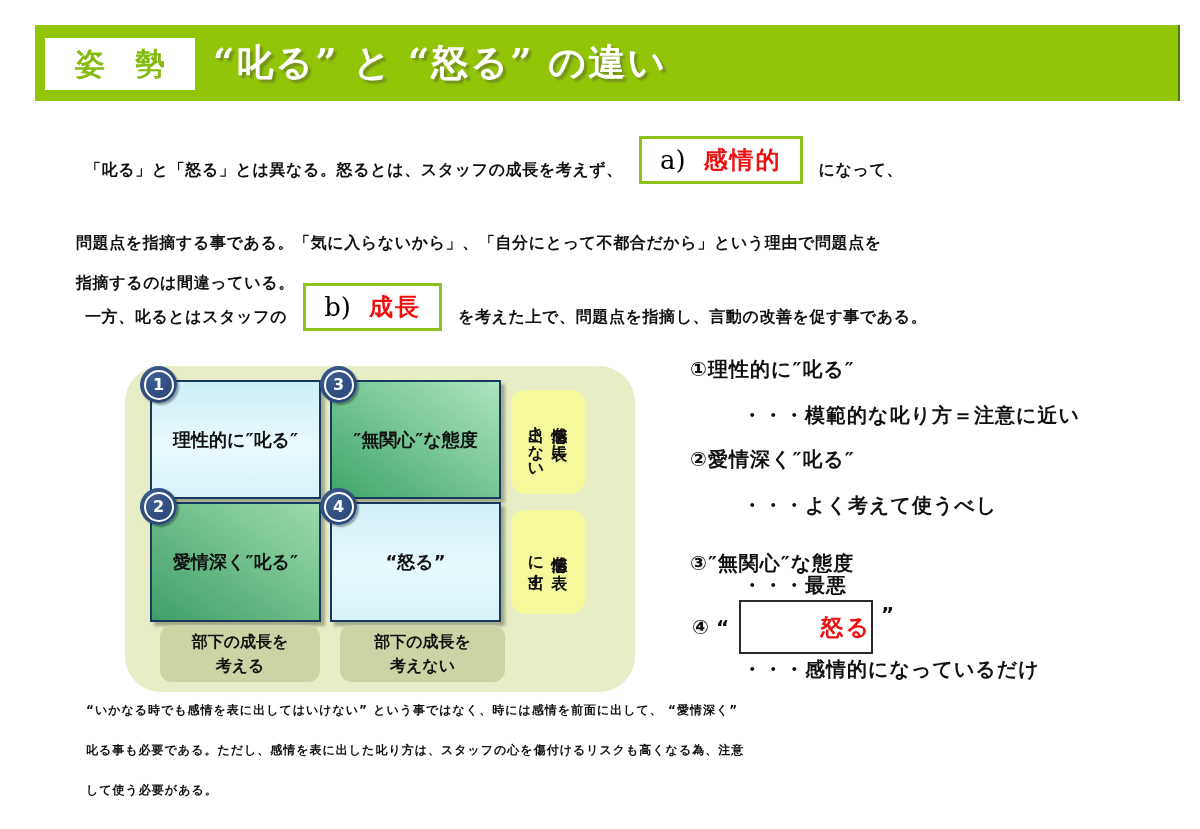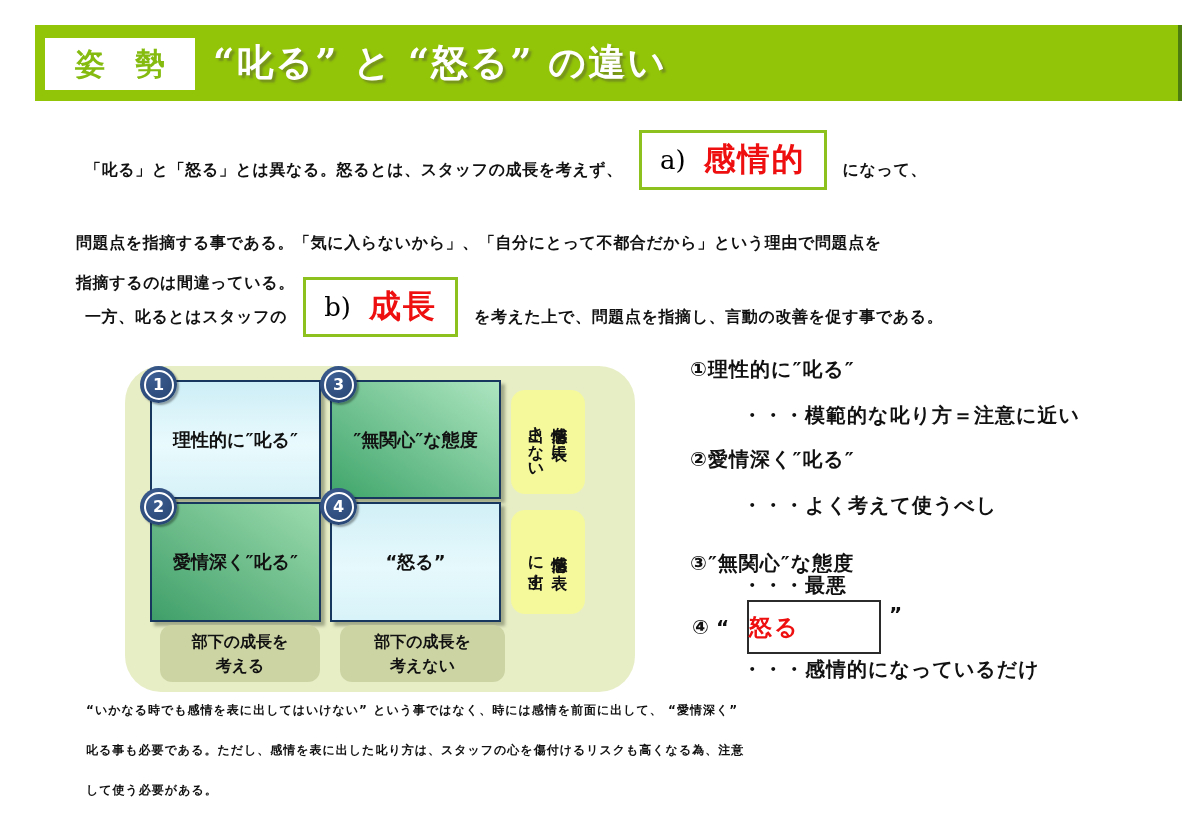--- a/index.html
+++ b/index.html
@@ -1,37 +1,37 @@
 <!DOCTYPE html>
 <html><head>
 <meta charset="utf-8">
 <style>
   html,body{margin:0;padding:0;background:#ffffff;}
   .page{position:relative;width:1200px;height:829px;background:#ffffff;overflow:hidden;
         font-family:"DejaVu Sans",sans-serif;color:#111;}
 
   
   .banner{position:absolute;left:35px;top:25px;width:1143px;height:76px;background:#92C408;
-          border-right:4px solid #4d7c0f;text-align:center;}
+          border-right:2px solid #4d7c0f;text-align:center;}
   .tag-box{position:absolute;left:10px;top:13px;width:150px;height:52px;background:#ffffff;
            display:flex;align-items:center;justify-content:center;}
   .tag-text{color:#84BB0E;font-size:30px;font-weight:bold;}
   .banner-title{position:absolute;left:178px;top:0;height:76px;display:flex;align-items:center;
                 font-family:"DejaVu Serif","DejaVu Sans",serif;font-size:37px;font-weight:bold;color:#ffffff;
                 text-shadow:3px 3px 2px rgba(95,105,45,.55);letter-spacing:2px;}
 
   
   .jp{font-size:16px;font-weight:bold;letter-spacing:.6px;color:#111;margin-top:21px;}
   .row{position:absolute;display:flex;align-items:center;height:54px;}
   .indent{padding-left:22px;}
   .line{position:absolute;padding-left:13px;}
   .green-box{border:3px solid #8DC21E;background:#fff;display:flex;align-items:center;
              padding:5px 18px;margin:0 16px;gap:18px;}
   .box-prefix{font-family:"DejaVu Serif","DejaVu Sans",serif;font-size:26px;color:#000;}
-  .box-red{color:#EE1010;font-size:32px;font-weight:bold;letter-spacing:2px;}
+  .box-red{color:#EE1010;font-size:24px;font-weight:bold;letter-spacing:2px;}
 
   
   .matrix{position:absolute;left:125px;top:366px;width:510px;height:326px;
           background:#E7EEC6;border-radius:36px;}
   .quad{position:absolute;border:2px solid #17375E;display:flex;align-items:center;justify-content:center;
         font-size:18px;font-weight:bold;box-shadow:4px 4px 3px rgba(105,115,85,.55);text-align:center;}
   .q1{left:25px;top:14px;width:167px;height:115px;background:linear-gradient(180deg,#cdeef6 0%,#e9fafd 55%,#d6f2f8 100%);}
   .q3{left:205px;top:14px;width:167px;height:115px;background:linear-gradient(to bottom left,#ade5c0 0%,#3fa56a 100%);}
   .q2{left:25px;top:136px;width:167px;height:116px;background:linear-gradient(to bottom left,#9cdbae 0%,#3f9f68 100%);}
   .q4{left:205px;top:136px;width:167px;height:116px;background:linear-gradient(180deg,#d2f0f7 0%,#e6f9fc 55%,#d8f3f9 100%);}
@@ -48,21 +48,21 @@
   .olabel{position:absolute;top:259px;height:57px;background:#CDD4A4;border-radius:12px;display:flex;
           align-items:center;justify-content:center;text-align:center;font-size:16px;font-weight:bold;
           white-space:pre-line;line-height:1.45;}
   .ol1{left:35px;width:160px;}
   .ol2{left:215px;width:165px;}
 
   
   .note{position:absolute;font-size:20px;font-weight:bold;letter-spacing:1px;white-space:nowrap;}
   .note4-row{position:absolute;display:flex;align-items:center;height:54px;font-size:20px;font-weight:bold;}
   .note4-box{width:130px;height:50px;border:2px solid #2b2b2b;background:#fff;display:flex;
-             align-items:center;justify-content:flex-start;margin:0 8px 0 18px;}
+             align-items:center;justify-content:flex-end;margin:0 8px 0 10px;}
   .note4-box span{color:#EE1010;font-size:23px;font-weight:bold;letter-spacing:2px;}
   .note4-close{align-self:flex-start;margin-top:2px;}
 
   
   .footer-line{position:absolute;left:86px;font-size:12px;font-weight:bold;letter-spacing:1px;white-space:nowrap;}
 </style>
 </head>
 <body>
 
 <div class="page">

